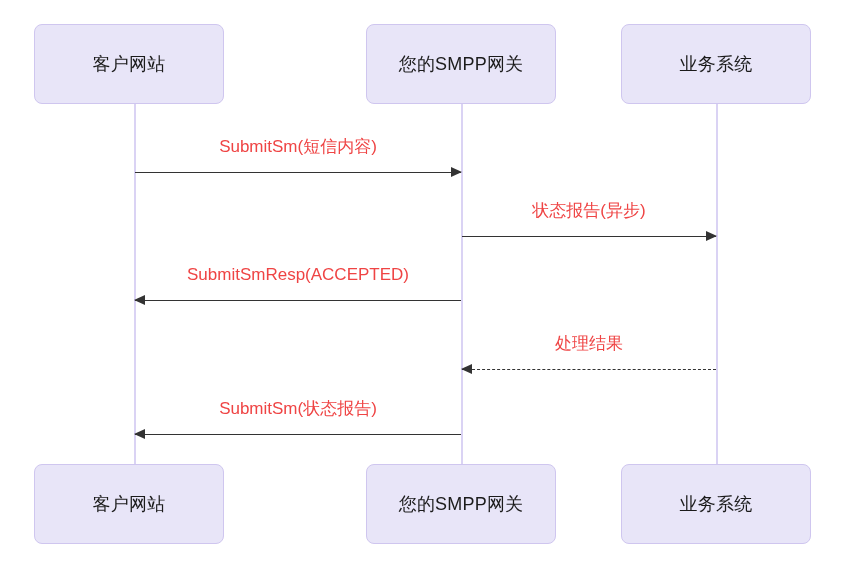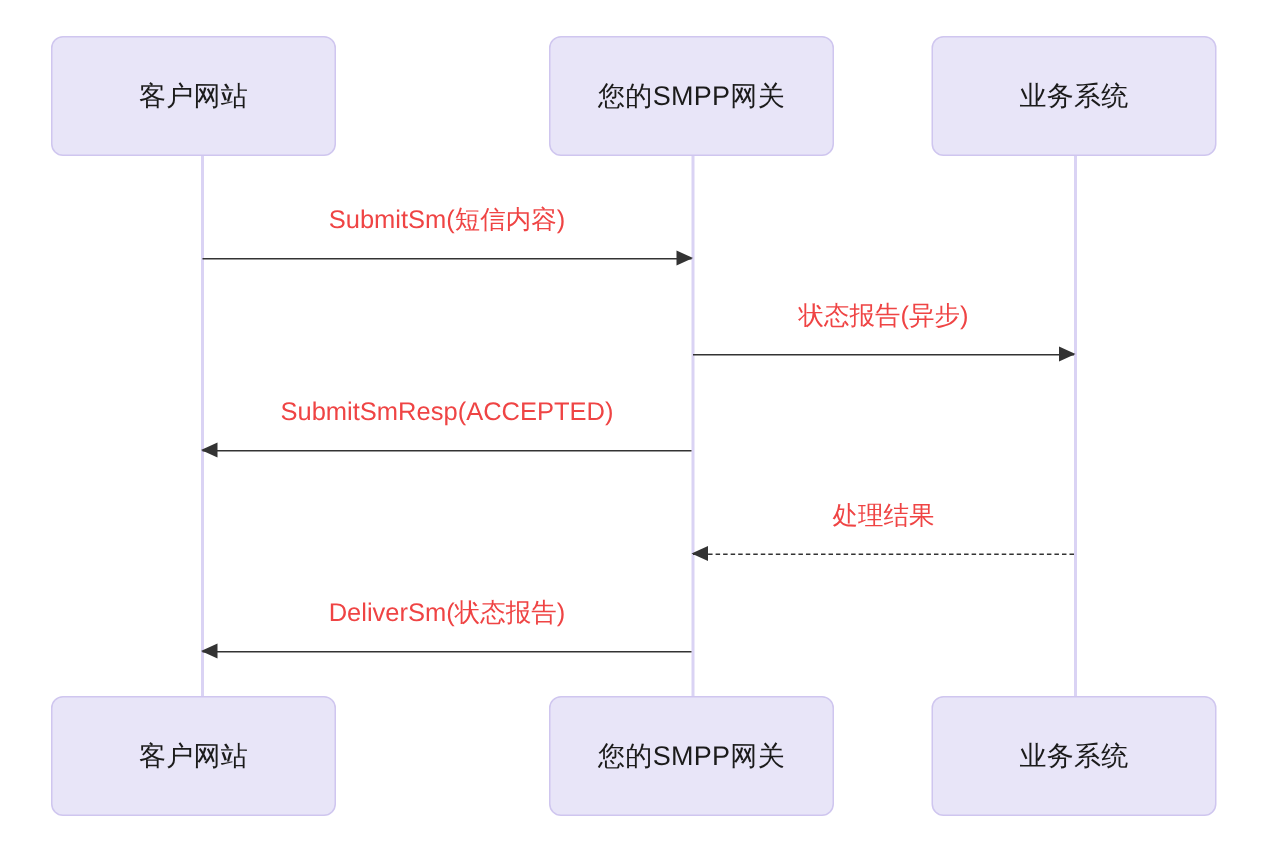--- a/index.html
+++ b/index.html
@@ -121,16 +121,16 @@
 
   <div class="msg left dashed" style="left:462px;top:369px;width:254px;">
     <div class="line"></div>
     <div class="head"></div>
     <div class="mlabel">处理结果</div>
   </div>
 
   <div class="msg left" style="left:135px;top:434px;width:326px;">
     <div class="line"></div>
     <div class="head"></div>
-    <div class="mlabel">DeliverSm(状态报告)</div>
+    <div class="mlabel">SubmitSm(状态报告)</div>
   </div>
 
 </div>
 
 </body></html>

